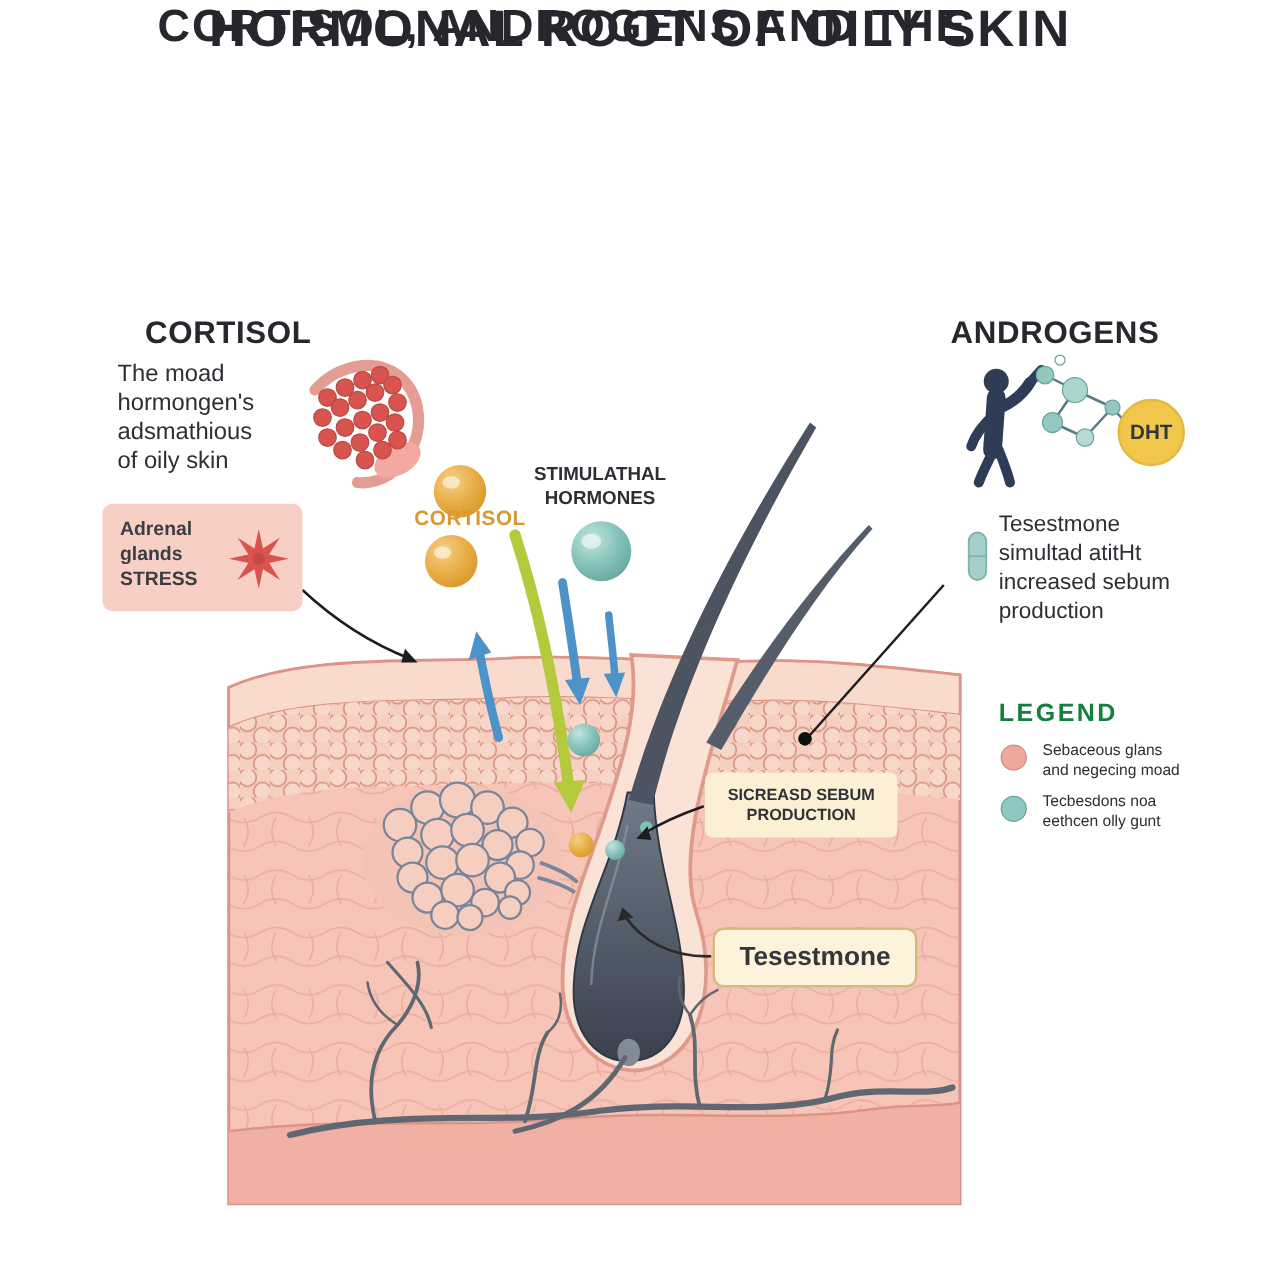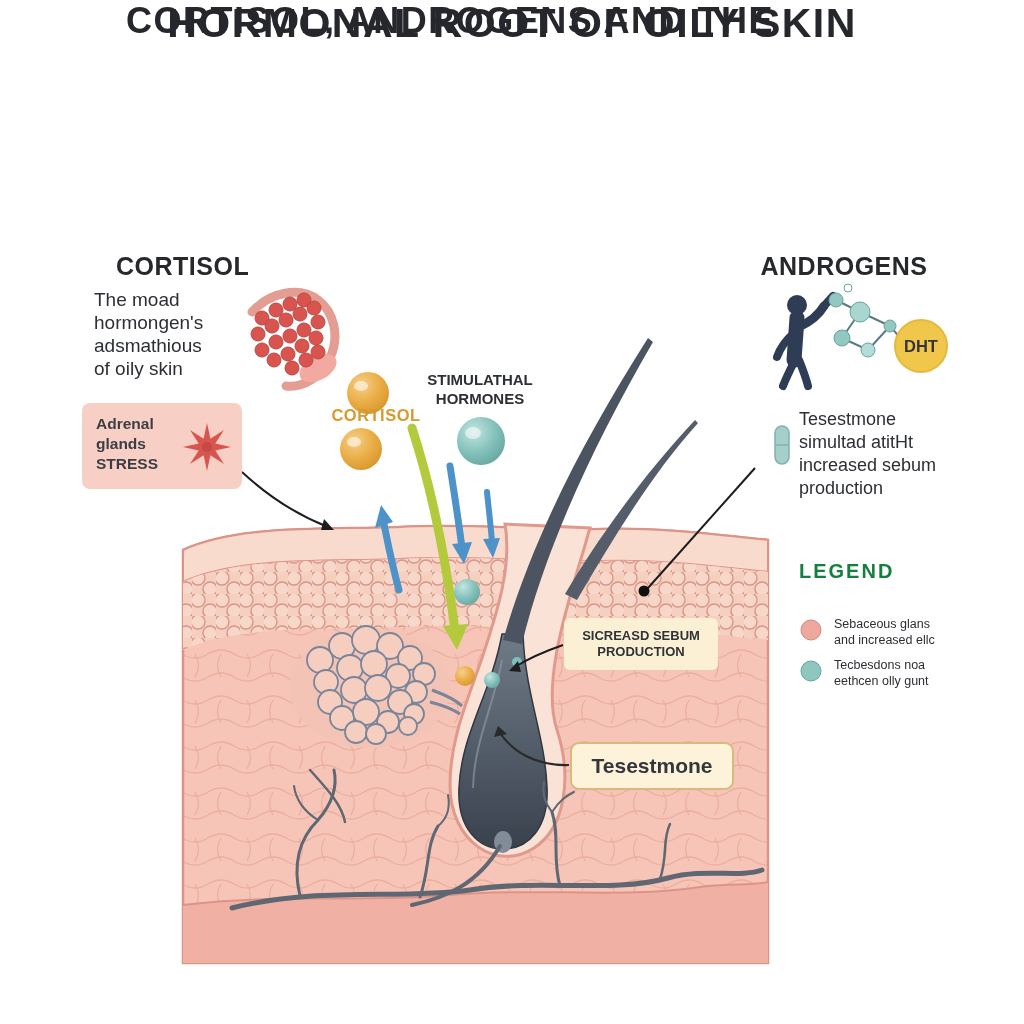--- a/index.html
+++ b/index.html
@@ -20,21 +20,21 @@
                font-weight:600;color:#3b3e44;}
   .adrenal-box svg{position:absolute;right:6px;top:15px;}
   .mol-label{left:326px;top:406px;width:100px;text-align:center;font-size:16.5px;font-weight:700;
              color:#d9992e;letter-spacing:.5px;}
   .stim-label{left:405px;top:370px;width:150px;text-align:center;font-size:15px;font-weight:700;
              line-height:19px;color:#2c2f34;}
   .dht-label{left:894px;top:337px;width:54px;text-align:center;font-size:16.5px;font-weight:800;
              color:#33353a;}
   .r-para{font-size:18px;line-height:23px;color:#2c2f34;}
   .legend-head{left:799px;top:560px;font-size:20px;font-weight:800;letter-spacing:2px;color:#15803d;}
-  .legend-row{position:absolute;z-index:3;left:800px;display:flex;align-items:flex-start;margin-top:24px;}
+  .legend-row{position:absolute;z-index:3;left:800px;display:flex;align-items:flex-start;}
   .legend-row .sw{flex:0 0 auto;margin-right:12px;margin-top:2px;}
   .legend-row .txt{font-size:12.5px;line-height:15.5px;color:#2c2f34;}
   .callout1{position:absolute;z-index:3;left:564px;top:618px;width:154px;height:52px;
             background:#fbf0d3;border-radius:6px;text-align:center;padding-top:10px;
             box-sizing:border-box;font-size:13px;font-weight:700;line-height:16px;color:#2f3237;}
   .callout2{position:absolute;z-index:3;left:570px;top:742px;width:164px;height:48px;
             background:#fdf3da;border:2px solid #d7ba7e;border-radius:9px;text-align:center;
             box-sizing:border-box;font-size:21px;font-weight:600;line-height:44px;color:#33363b;}
 </style>
 </head>
@@ -276,21 +276,21 @@
 </div>
 
 <div class="t legend-head">LEGEND</div>
 
 <div class="legend-row" style="top:593px;">
   <svg class="sw" width="22" height="22">
     <circle cx="11" cy="11" r="10" stroke="#cc8c82" stroke-width="1" fill="#f0a79d"></circle>
   </svg>
   <div class="txt">
     <div>Sebaceous glans</div>
-    <div>and increased ellc</div>
+    <div>and negecing moad</div>
   </div>
 </div>
 
 <div class="legend-row" style="top:634px;">
   <svg class="sw" width="22" height="22">
     <circle cx="11" cy="11" r="10" stroke="#6aa49d" stroke-width="1" fill="#8fc7c0"></circle>
   </svg>
   <div class="txt">
     <div>Tecbesdons noa</div>
     <div>eethcen olly gunt</div>

